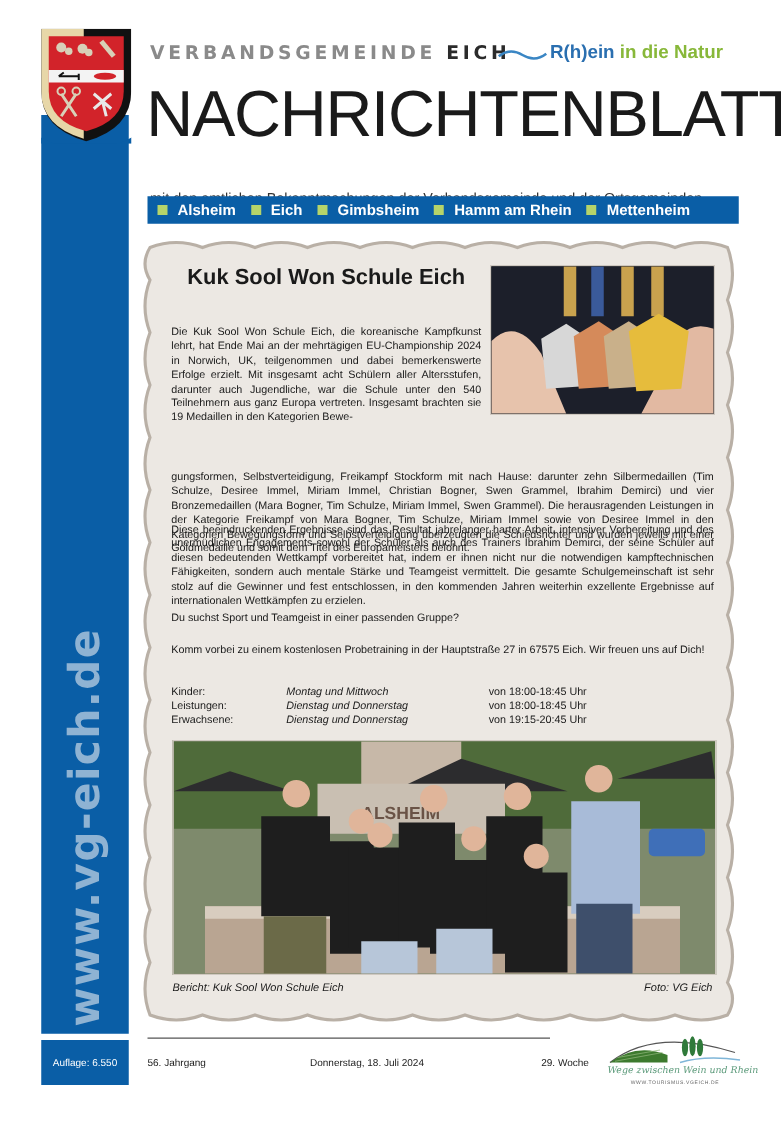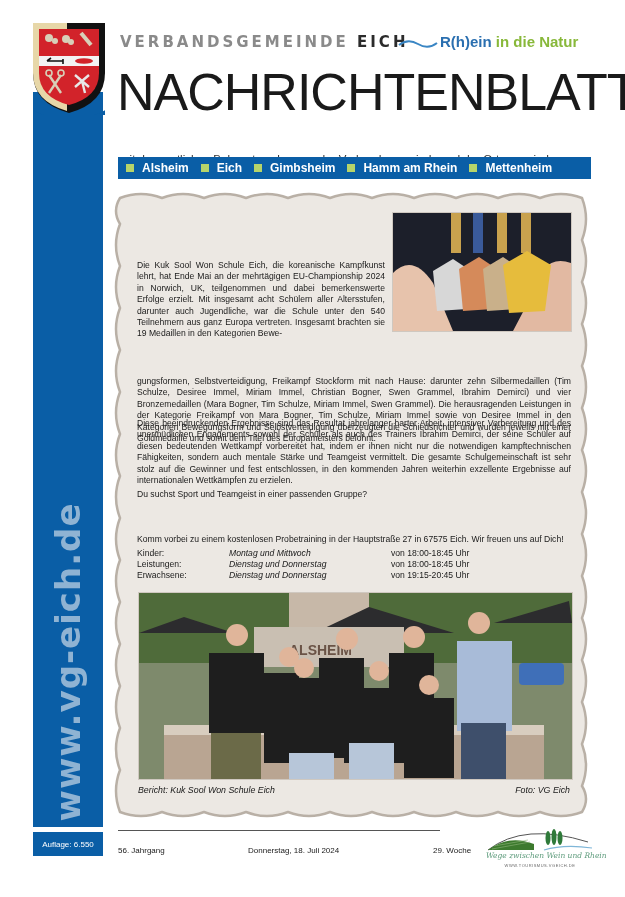--- a/index.html
+++ b/index.html
@@ -7,21 +7,21 @@
 
   
   .left-band { position:absolute; left:33px; top:92px; width:70px; height:735px; background:#0a5ea6; }
   .left-band .url { position:absolute; left:0; top:0; width:70px; height:735px; }
   .left-band .url span {
     position:absolute; left:50%; top:570px; transform-origin:0 0;
     transform: rotate(-90deg) translate(-50%, -50%);
     font-family:"DejaVu Sans", sans-serif; font-weight:bold; font-size:34px; letter-spacing:1px;
     color:#8fb3d3; white-space:nowrap;
   }
-  .auflage { position:absolute; left:33px; top:832px; width:70px; height:24px; background:#0a5ea6; color:#ffffff;
+  .auflage { position:absolute; left:33px; top:832px; width:70px; height:36px; background:#0a5ea6; color:#ffffff;
     font-family:"Liberation Sans", sans-serif; font-size:8px; display:flex; align-items:center; justify-content:center; }
 
   
   .crest { position:absolute; left:33px; top:23px; width:72px; height:92px; }
 
   
   .vg-line { position:absolute; left:120px; top:33px; font-family:"DejaVu Sans", sans-serif; font-weight:bold; font-size:15px; letter-spacing:3px; color:#8a8a8a; white-space:nowrap; }
   .vg-line .eich { color:#2b2b2b; }
   .wave-logo { position:absolute; left:398px; top:38px; }
   .rhein { position:absolute; left:440px; top:33px; font-family:"Liberation Sans", sans-serif; font-size:15px; font-weight:bold; white-space:nowrap; }
@@ -39,21 +39,21 @@
   .frame svg.border { position:absolute; left:0; top:0; }
 
   .headline { position:absolute; left:137px; top:210px; width:248px; text-align:center; font-family:"Liberation Sans", sans-serif; font-weight:bold; font-size:17.5px; line-height:22px; color:#1a1a1a; }
   .medal-photo { position:absolute; left:392px; top:212px; width:178px; height:118px; border:1px solid #cfc8c0; overflow:hidden; background:#1b1d24; }
 
   .p { position:absolute; font-family:"Liberation Sans", sans-serif; font-size:8.6px; line-height:11.4px; color:#1a1a1a; text-align:justify; }
   .p1 { left:137px; top:260px; width:248px; }
   .p1b { left:137px; top:340px; width:434px;margin-top:36px; }
   .p2 { left:137px; top:418px; width:434px; }
   .p3 { left:137px; top:489px; width:434px; }
-  .p4 { left:137px; top:514px; width:434px;margin-top:20px; }
+  .p4 { left:137px; top:514px; width:434px; }
 
   .schedule { position:absolute; left:137px; top:548px; width:434px; font-family:"Liberation Sans", sans-serif; font-size:8.6px; line-height:11.2px; }
   .schedule .row { display:flex; }
   .schedule .c1 { width:92px; }
   .schedule .c2 { width:162px;font-style:italic; }
   .schedule .c3 { width:160px; }
 
   .group-photo { position:absolute; left:138px; top:592px; width:433px; height:186px; border:1px solid #cfc8c0; overflow:hidden; background:#6d7a5a; }
 
   .caption { position:absolute; top:785px; font-family:"Liberation Sans", sans-serif; font-style:italic; font-size:8.8px; color:#1a1a1a; }
@@ -136,20 +136,21 @@
     </div>
 </div>
 
 <div class="frame">
   <svg class="border" id="frame-svg" width="478" height="630" viewBox="0 0 478 630">
       <path d="M8,8 Q29,0 50,8 Q71,0 92,8 Q113,0 134,8 Q155,0 176,8 Q197,0 218,8 Q239,0 260,8 Q281,0 302,8 Q323,0 344,8 Q365,0 386,8 Q407,0 428,8 Q449,0 470,8 Q478,29 470,50 Q478,71 470,92 Q478,113 470,134 Q478,155 470,176 Q478,197 470,218 Q478,239 470,260 Q478,281 470,302 Q478,323 470,344 Q478,365 470,386 Q478,407 470,428 Q478,449 470,470 Q478,491 470,512 Q478,533 470,554 Q478,575 470,596 Q478,609 470,622 Q449,630 428,622 Q407,630 386,622 Q365,630 344,622 Q323,630 302,622 Q281,630 260,622 Q239,630 218,622 Q197,630 176,622 Q155,630 134,622 Q113,630 92,622 Q71,630 50,622 Q29,630 8,622 Q0,601 8,580 Q0,559 8,538 Q0,517 8,496 Q0,475 8,454 Q0,433 8,412 Q0,391 8,370 Q0,349 8,328 Q0,307 8,286 Q0,265 8,244 Q0,223 8,202 Q0,181 8,160 Q0,139 8,118 Q0,97 8,76 Q0,55 8,34 Q0,21 8,8 Z" fill="#ece8e3" stroke="#b9b0a6" stroke-width="2.5"></path>
     </svg>
 </div>
 
 <div class="headline">
+  <div>Kuk Sool Won Schule Eich</div>
 </div>
 
 <div class="medal-photo">
   <svg width="178" height="118" viewBox="0 0 178 118">
     <rect width="178" height="118" fill="#1c1f2a"></rect>
     <path d="M0,60 Q20,40 40,70 L60,118 H0 Z" fill="#e7c3ac"></path>
     <path d="M178,50 Q150,40 140,80 L120,118 H178 Z" fill="#e2b9a2"></path>
     <rect x="58" y="0" width="10" height="40" fill="#c9a24e"></rect>
     <rect x="80" y="0" width="10" height="40" fill="#3a5a9a"></rect>
     <rect x="104" y="0" width="10" height="40" fill="#c9a24e"></rect>

